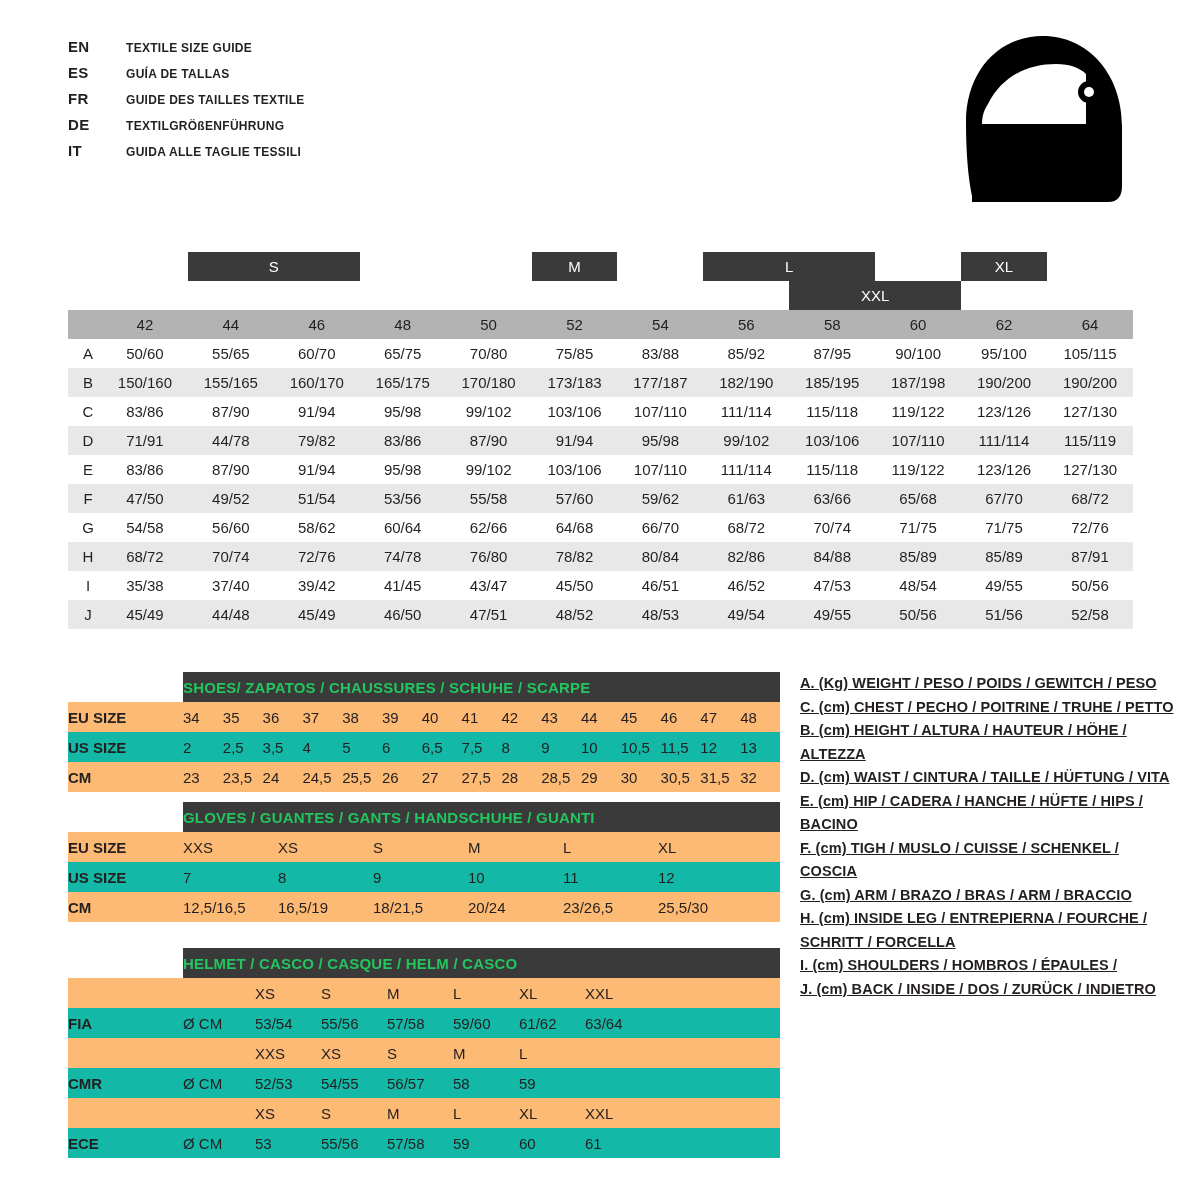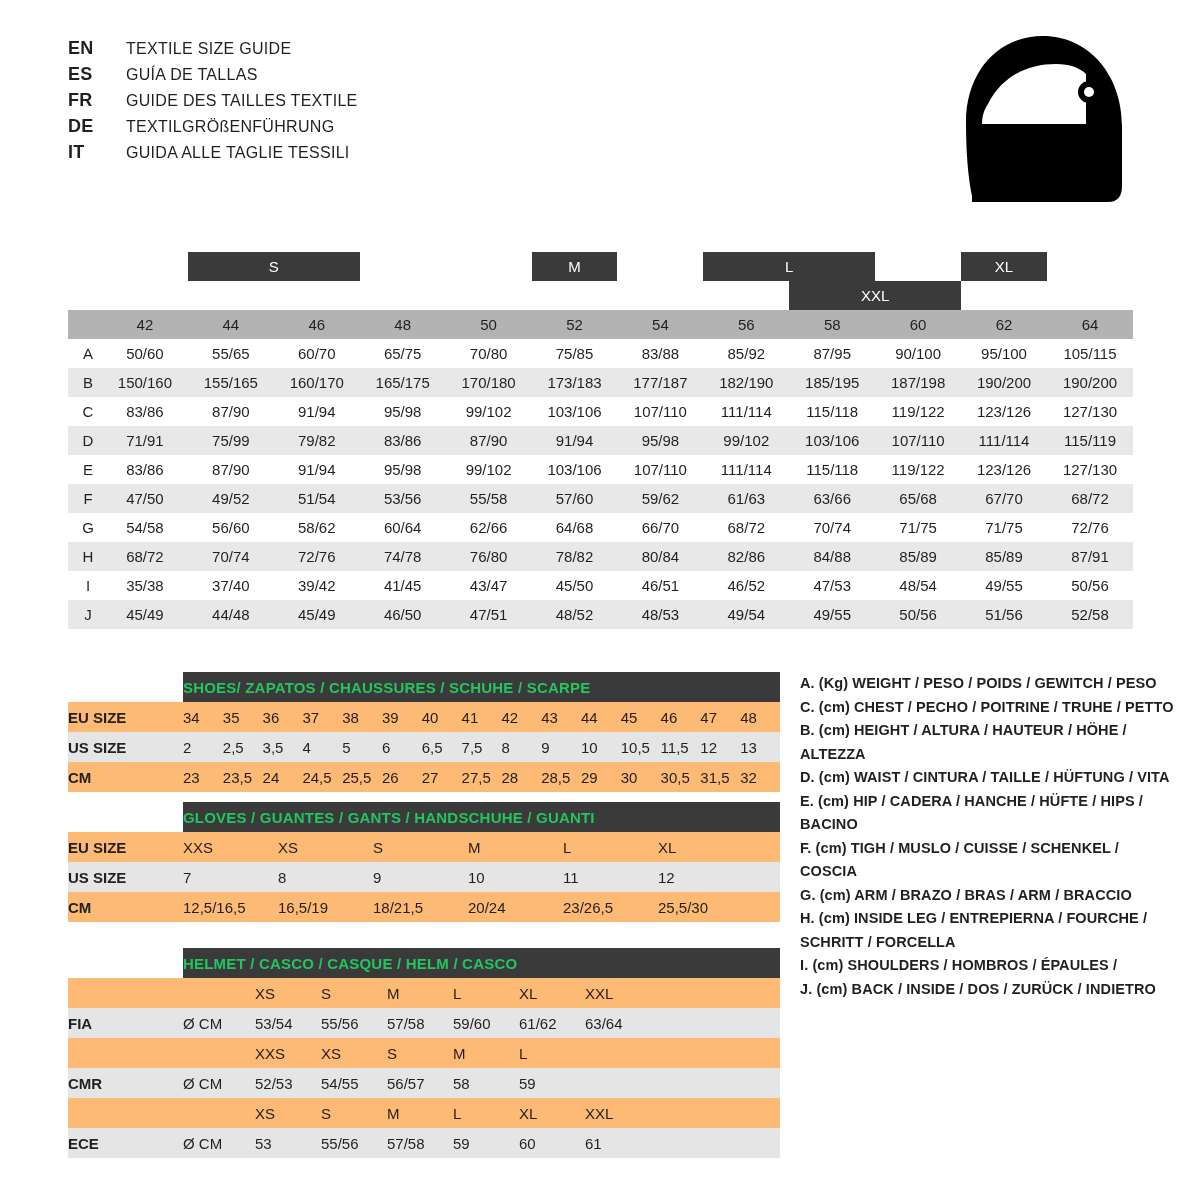--- a/index.html
+++ b/index.html
@@ -9,22 +9,22 @@
     background:#ffffff;
     font-family:"Liberation Sans", sans-serif;
     color:#231f20;
     position:relative;
     overflow:hidden;
   }
 
   
   #header { position:absolute; left:68px; top:38px; }
   .hdr-row { display:flex; align-items:baseline; height:26px; }
-  .hdr-lang { width:58px; font-size:18px; font-weight:bold; letter-spacing:.3px; }
-  .hdr-text { font-size:16px; font-weight:normal; letter-spacing:.3px; }
+  .hdr-lang { width:58px; font-size:15px; font-weight:bold; letter-spacing:.3px; }
+  .hdr-text { font-size:12px; font-weight:bold; letter-spacing:.3px; }
 
   
   #helmet { position:absolute; right:72px; top:30px; width:170px; height:180px; }
 
   
   #main-table { position:absolute; left:68px; top:252px; width:1065px; }
   table.grid { border-collapse:collapse; width:100%; table-layout:fixed; }
   table.grid td, table.grid th { font-size:15px; text-align:center; font-weight:normal; padding:0; height:29px; }
   .rowlabel { width:30px; font-size:15px; text-align:left; padding-left:6px !important; }
 
@@ -41,25 +41,25 @@
   }
   .subtable { border-collapse:collapse; table-layout:fixed; }
   .subtable td { font-size:15px; height:30px; padding:0; }
   .lbl { font-weight:bold; font-size:15px; white-space:nowrap; }
 
   #shoes { position:absolute; left:68px; top:672px; width:712px; }
   #gloves { position:absolute; left:68px; top:802px; width:712px; }
   #helmetblk { position:absolute; left:68px; top:948px; width:712px; }
 
   .rowgrey { background:#fdba74; }
-  .rowwhite { background:#e5e5e5; }
+  .rowwhite { background:#14b8a6; }
 
   
   #legend { position:absolute; left:800px; top:672px; width:380px; }
-  #legend .line { font-size:14.5px; font-weight:bold; line-height:23.5px; letter-spacing:.1px; }
+  #legend .line { font-size:14.5px; font-weight:bold; line-height:23.5px; letter-spacing:.1px;text-decoration:underline; }
 </style>
 </head>
 <body>
 
 <div id="header">
   <div class="hdr-row">
     <span class="hdr-lang">EN</span>
     <span class="hdr-text">TEXTILE SIZE GUIDE</span>
   </div>
   <div class="hdr-row">
@@ -171,21 +171,21 @@
         <td>107/110</td>
         <td>111/114</td>
         <td>115/118</td>
         <td>119/122</td>
         <td>123/126</td>
         <td>127/130</td>
       </tr>
       <tr class="r-grey">
         <td class="rowlabel">D</td>
         <td>71/91</td>
-        <td>75/99</td>
+        <td>44/78</td>
         <td>79/82</td>
         <td>83/86</td>
         <td>87/90</td>
         <td>91/94</td>
         <td>95/98</td>
         <td>99/102</td>
         <td>103/106</td>
         <td>107/110</td>
         <td>111/114</td>
         <td>115/119</td>

